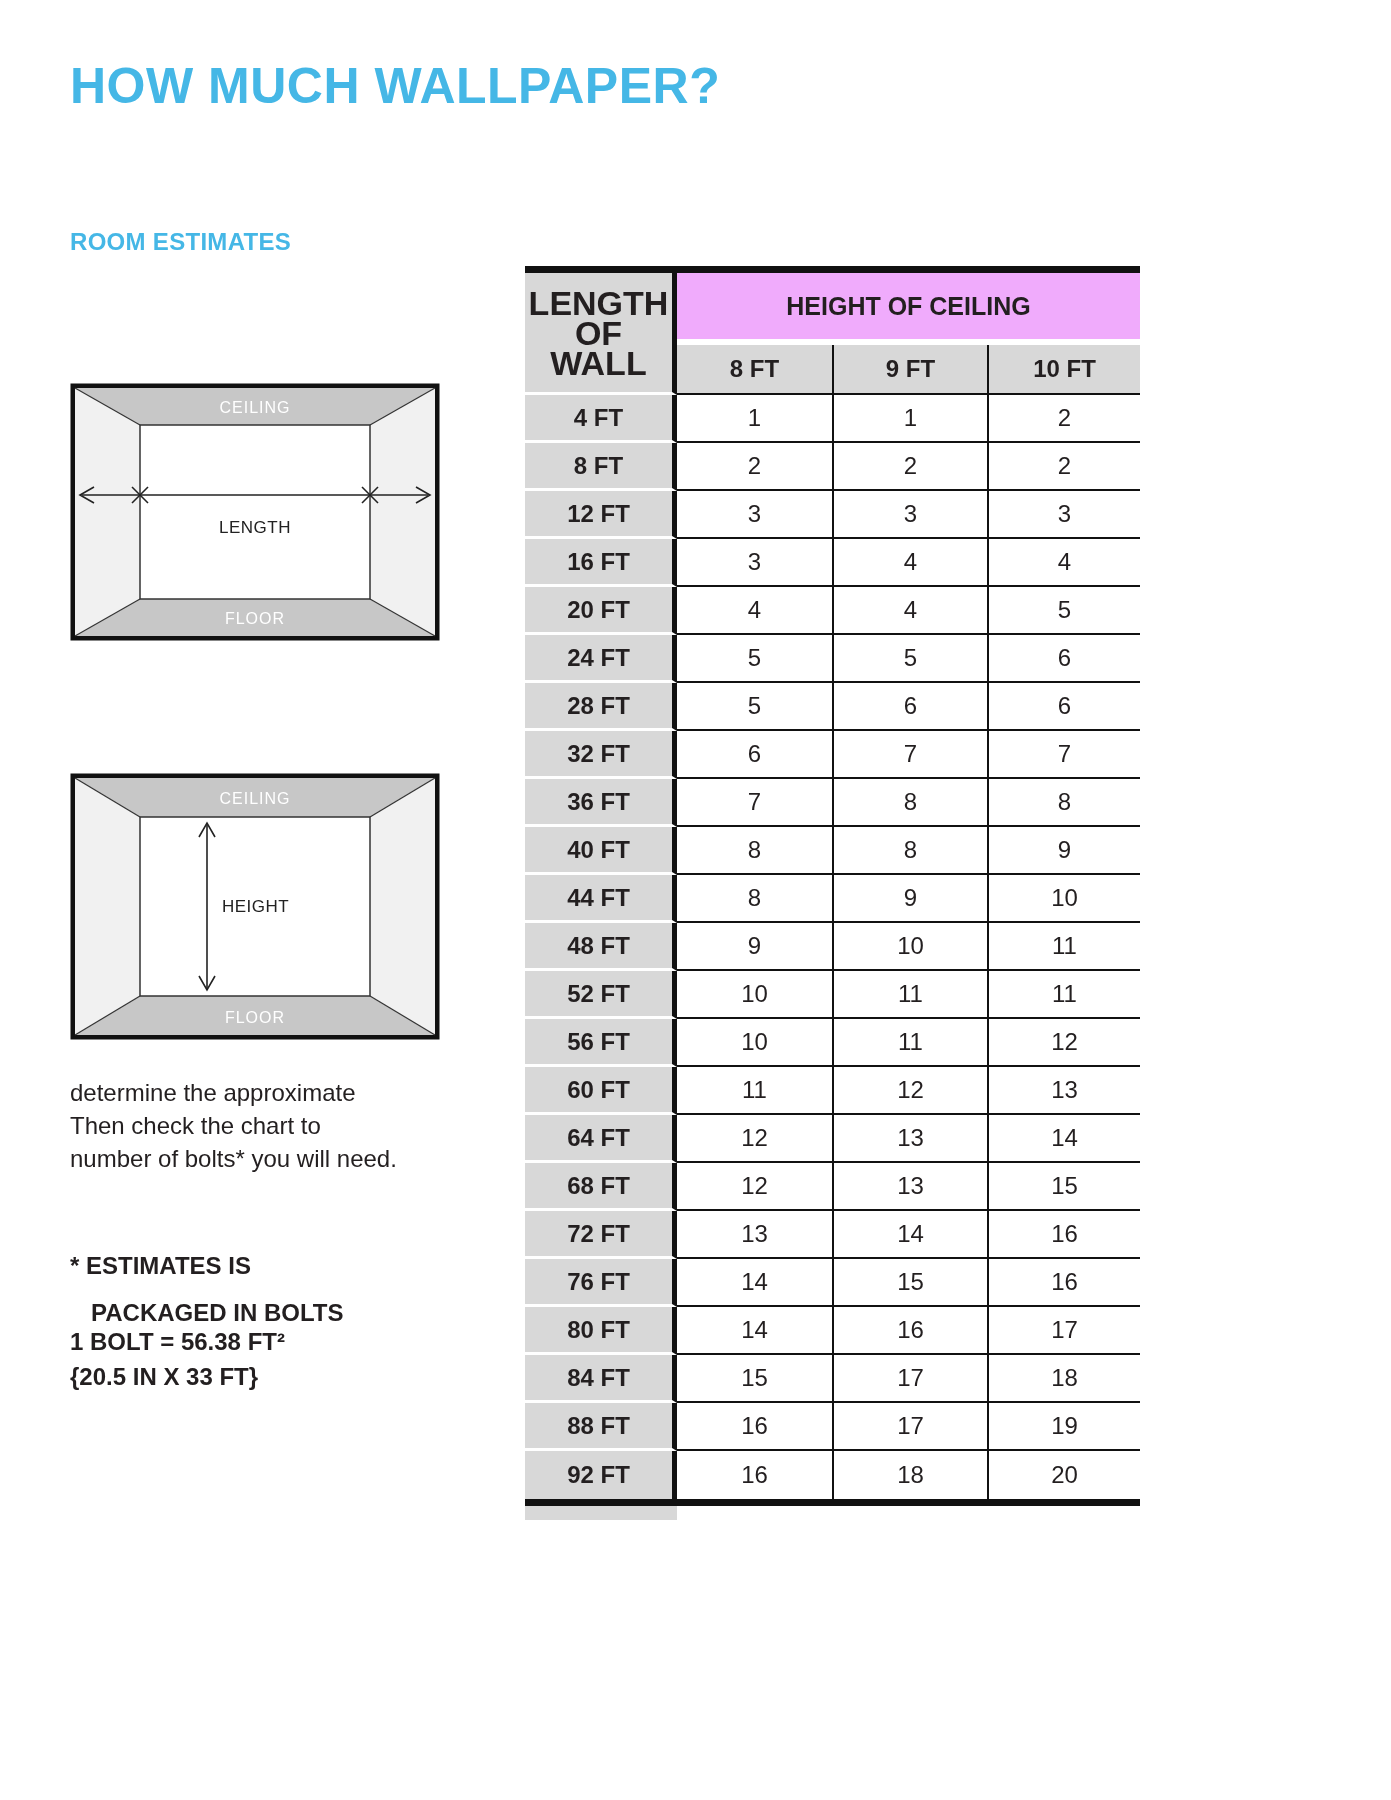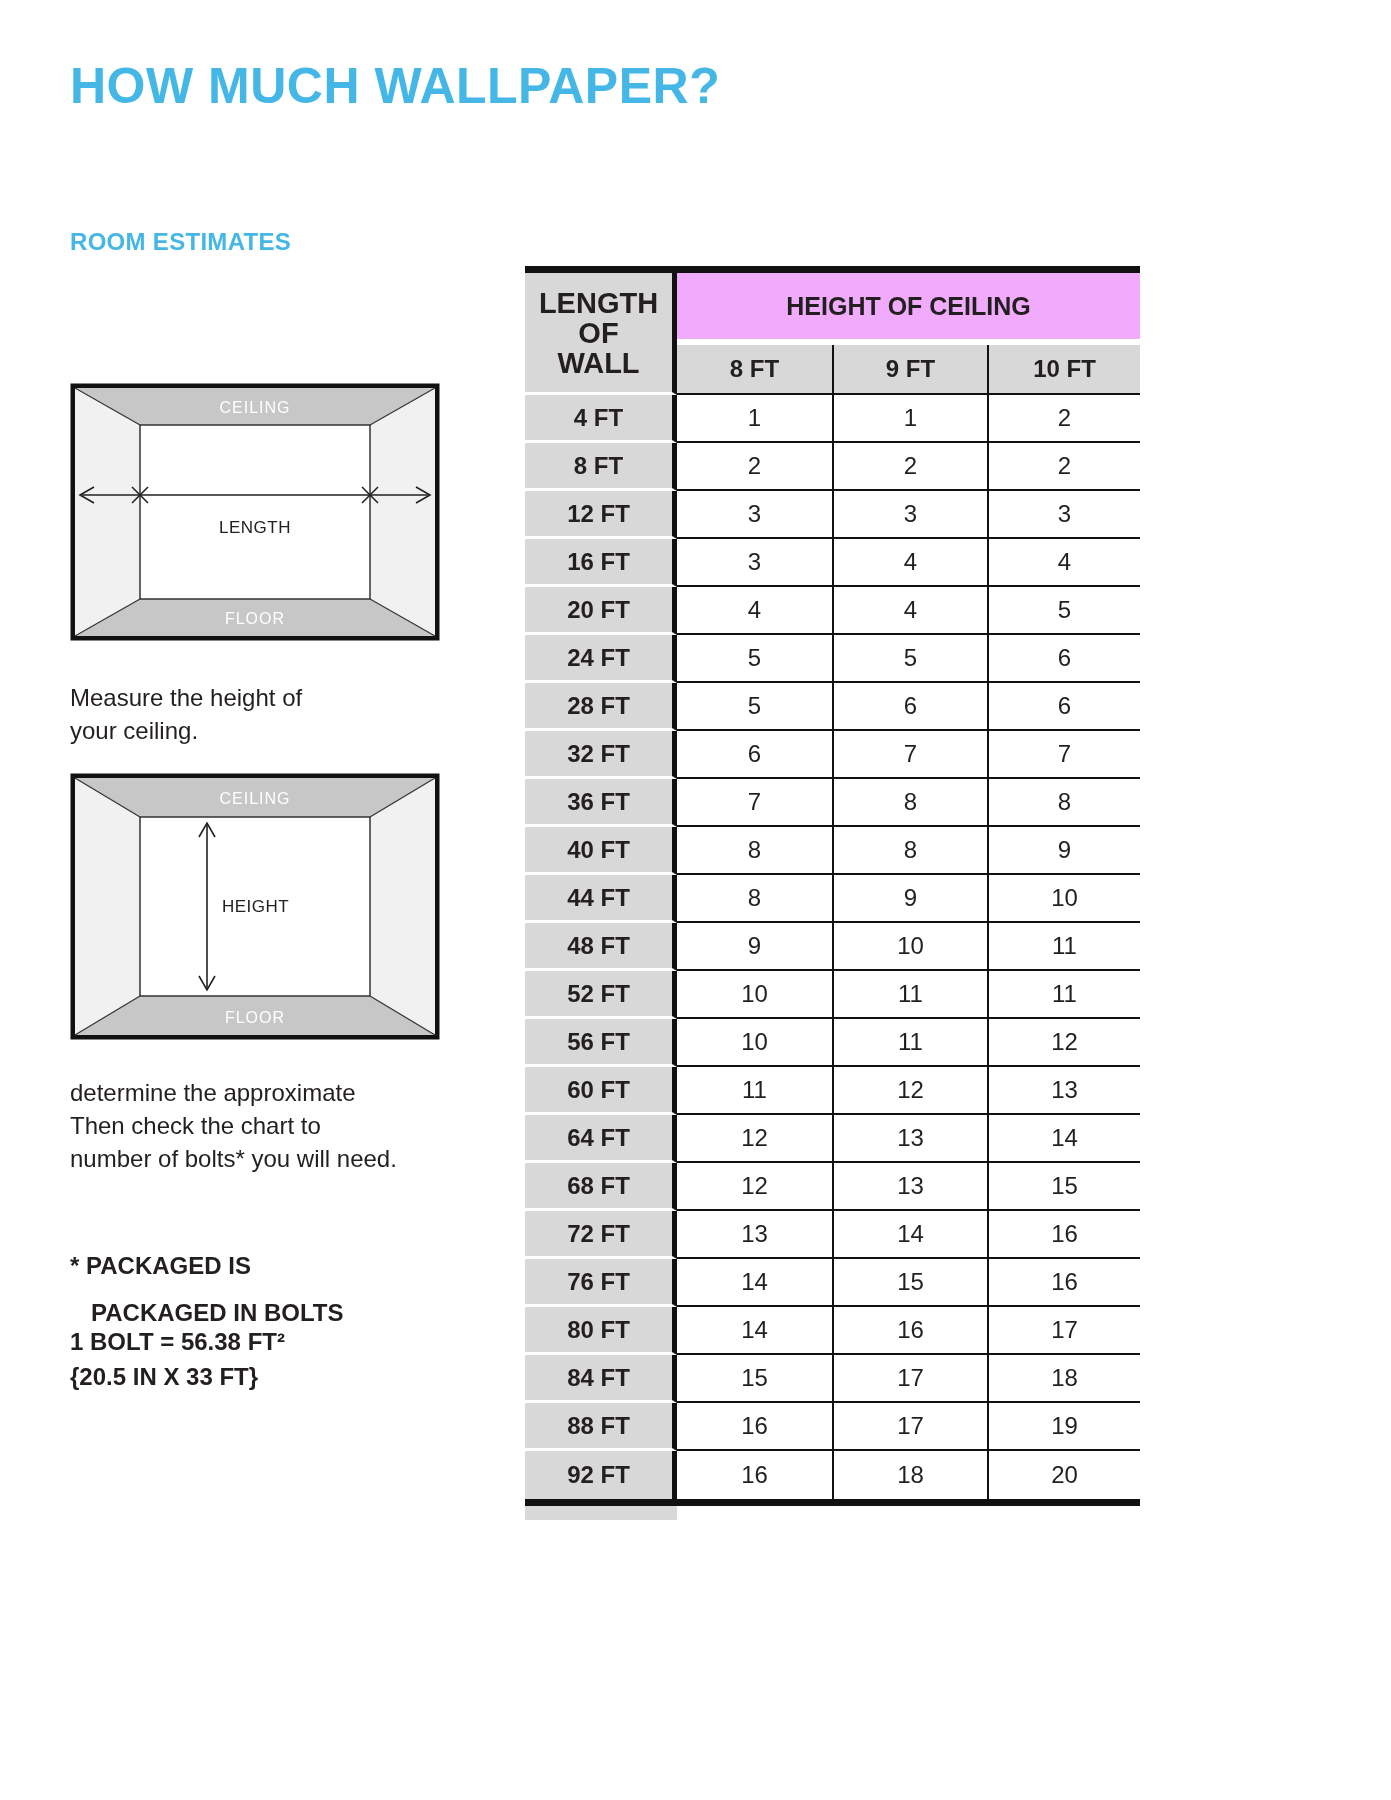--- a/index.html
+++ b/index.html
@@ -62,21 +62,21 @@
   }
   .c1 {
     background: #d8d8d8;
     border-right: 5px solid #111111;
     border-bottom: 3px solid #ffffff;
     font-weight: bold;
   }
   .rowhead {
     grid-row: 1 / 3; grid-column: 1;
     text-align: center;
-    font-size: 29px; line-height: 30px;
+    font-size: 34px; line-height: 30px;
     padding: 0 18px;
   }
   .group {
     grid-column: 2 / 5;
     background: #f0abfc;
     border-bottom: 6px solid #ffffff;
     font-weight: bold;
     font-size: 25px;
     box-sizing: border-box;
   }
@@ -122,24 +122,20 @@
       <polyline points="24,104 10,112 24,120"></polyline>
       <polyline points="346,104 360,112 346,120"></polyline>
       <line x1="62" y1="104" x2="78" y2="120"></line>
       <line x1="62" y1="120" x2="78" y2="104"></line>
       <line x1="292" y1="104" x2="308" y2="120"></line>
       <line x1="292" y1="120" x2="308" y2="104"></line>
     </g>
     <text x="185" y="150" text-anchor="middle" font-size="17" letter-spacing="0.5" fill="#222222">LENGTH</text>
   </svg>
 
-  <div class="para p-step2">
-    <div>Measure the height of</div>
-    <div>your ceiling.</div>
-  </div>
 
   <svg class="diagram d-height" width="370" height="267" viewBox="0 0 370 267">
     <rect x="3" y="3" width="364" height="261" fill="#ffffff" stroke="#111111" stroke-width="5"></rect>
     <polygon points="5,5 365,5 300,44 70,44" fill="#c7c7c7"></polygon>
     <polygon points="5,262 365,262 300,223 70,223" fill="#c7c7c7"></polygon>
     <polygon points="5,5 70,44 70,223 5,262" fill="#f1f1f1"></polygon>
     <polygon points="365,5 300,44 300,223 365,262" fill="#f1f1f1"></polygon>
     <rect x="70" y="44" width="230" height="179" fill="#ffffff" stroke="#333333" stroke-width="1.5"></rect>
     <line x1="5" y1="5" x2="70" y2="44" stroke="#333333" stroke-width="1.2"></line>
     <line x1="365" y1="5" x2="300" y2="44" stroke="#333333" stroke-width="1.2"></line>
@@ -155,21 +151,21 @@
     <text x="152" y="139" text-anchor="start" font-size="17" letter-spacing="0.5" fill="#222222">HEIGHT</text>
   </svg>
 
   <div class="para p-step3">
     <div>determine the approximate</div>
     <div>Then check the chart to</div>
     <div>number of bolts* you will need.</div>
   </div>
 
   <div class="footnote">
-    <div>* PACKAGED IS</div>
+    <div>* ESTIMATES IS</div>
     <div class="indent">PACKAGED IN BOLTS</div>
   </div>
 
   <div class="boltinfo b1">1 BOLT = 56.38 FT²</div>
   <div class="boltinfo b2">{20.5 IN X 33 FT}</div>
 
   <div class="table">
     <div class="cell c1 rowhead">LENGTH OF WALL</div>
     <div class="cell group">HEIGHT OF CEILING</div>
     <div class="cell sub">8 FT</div>

